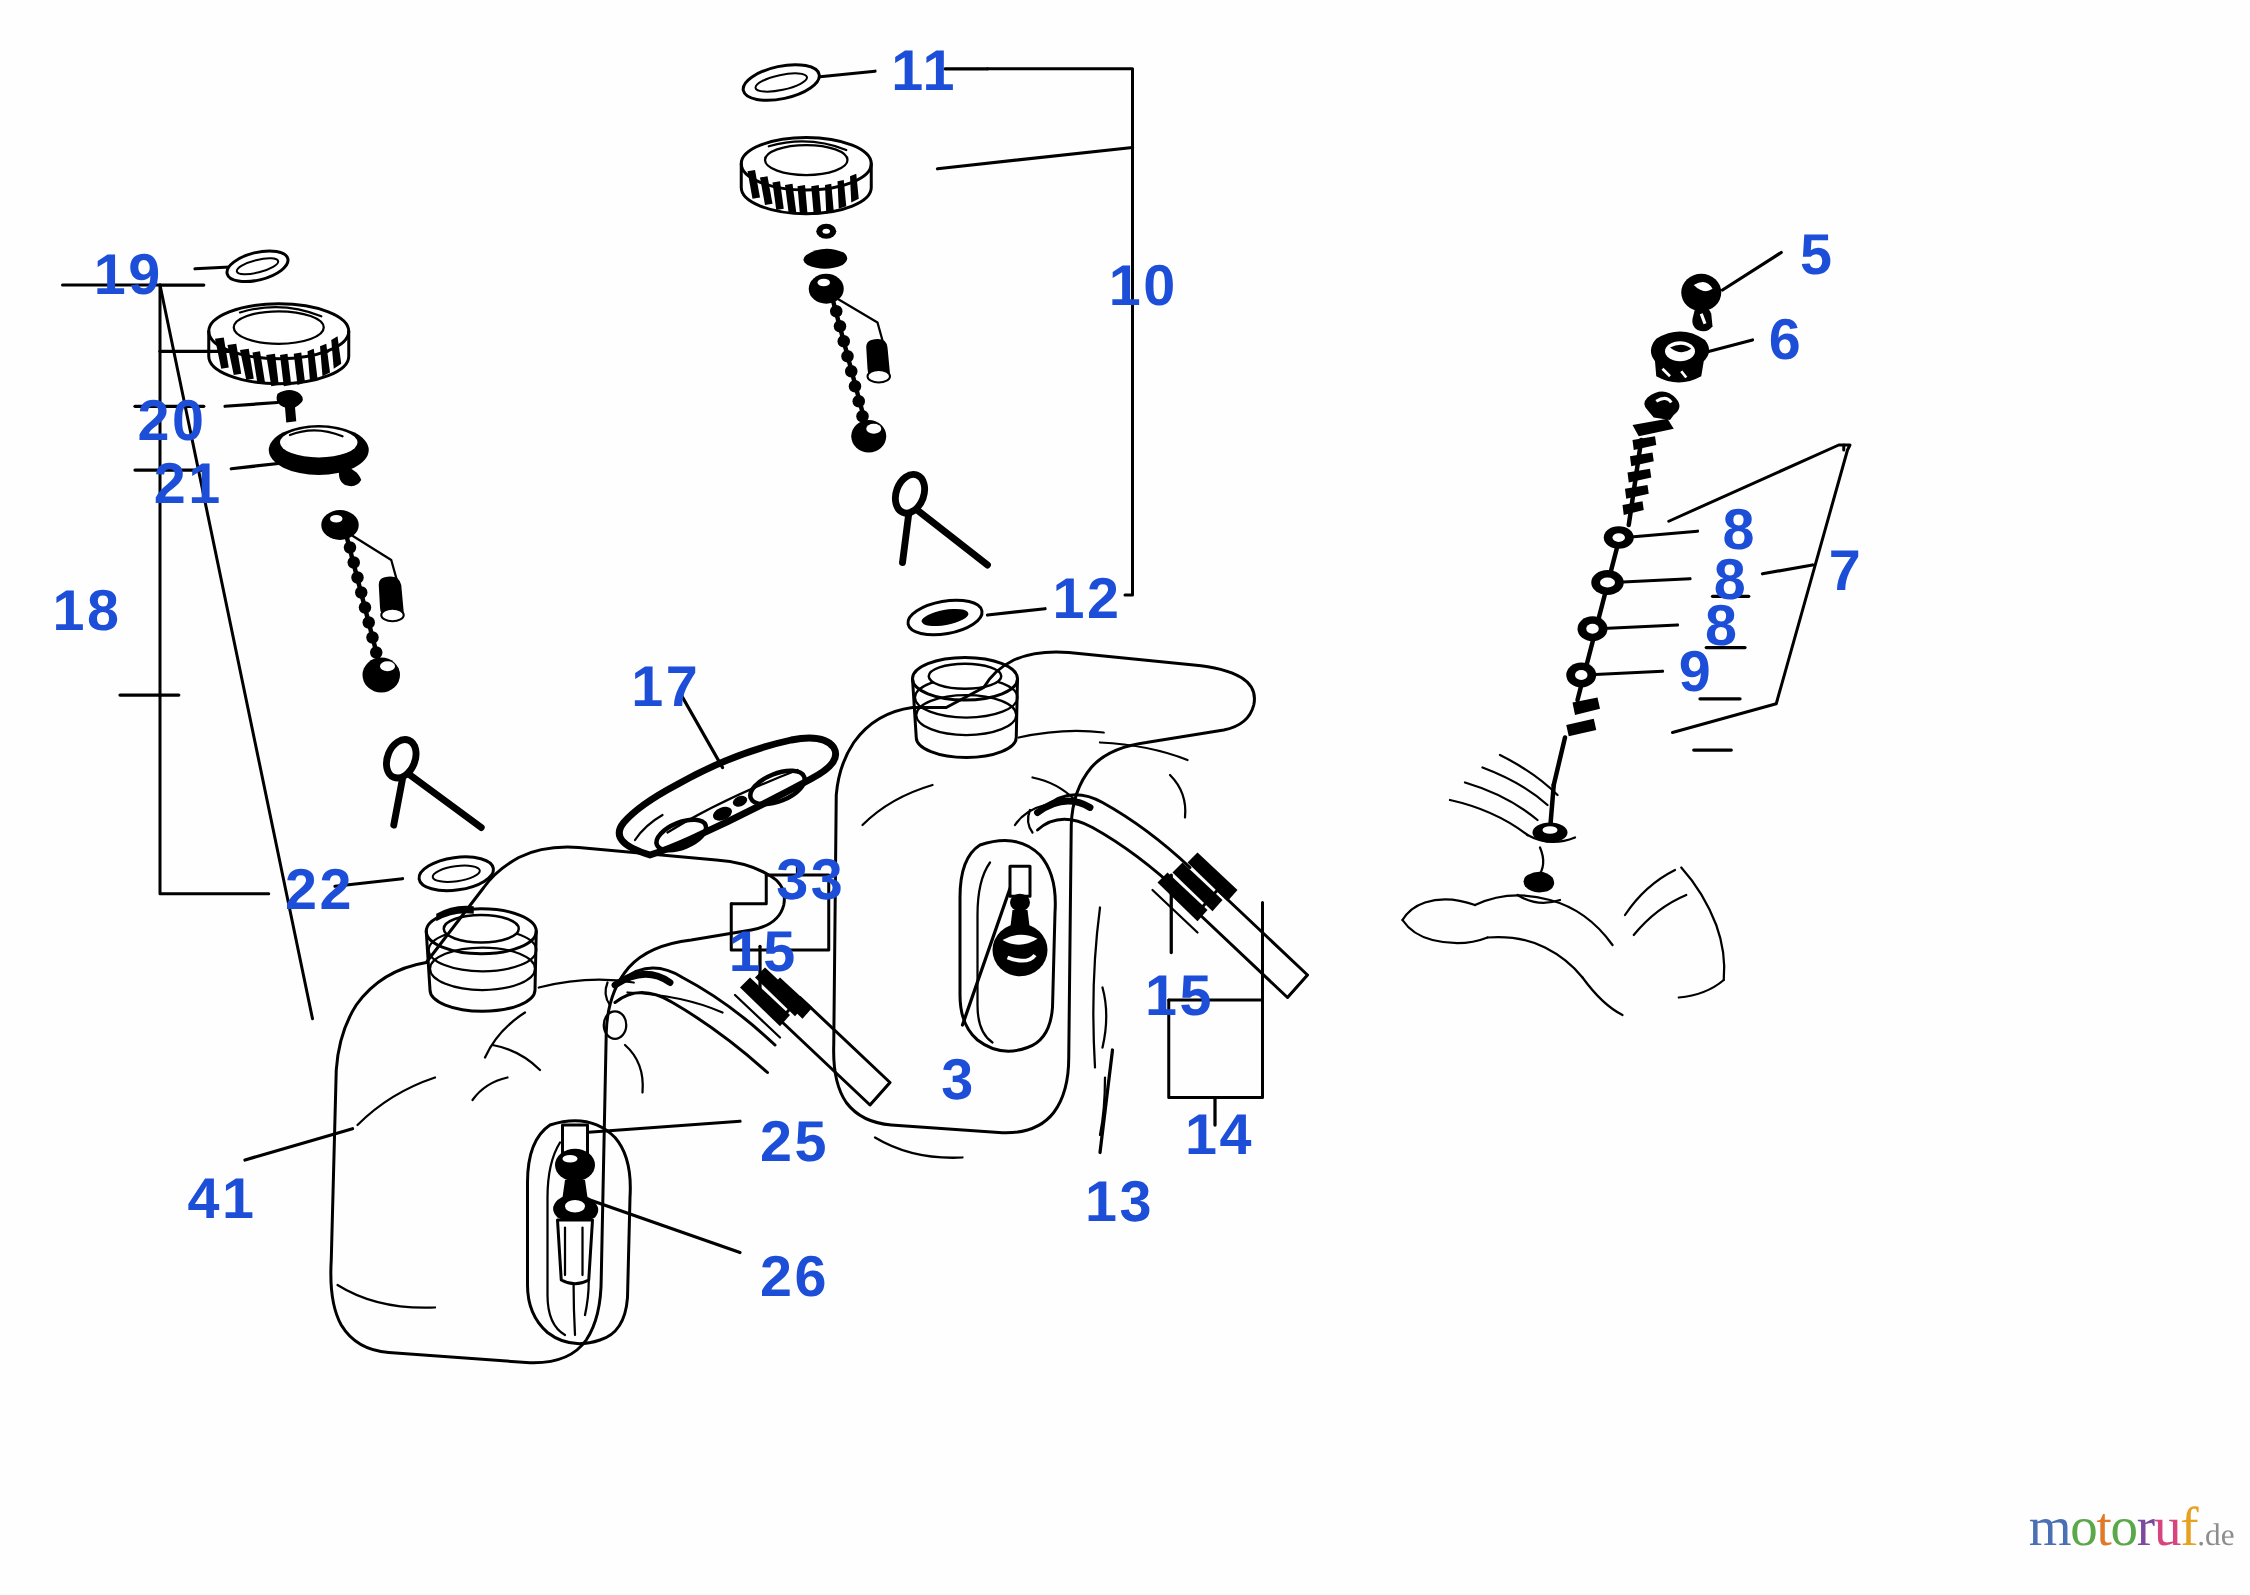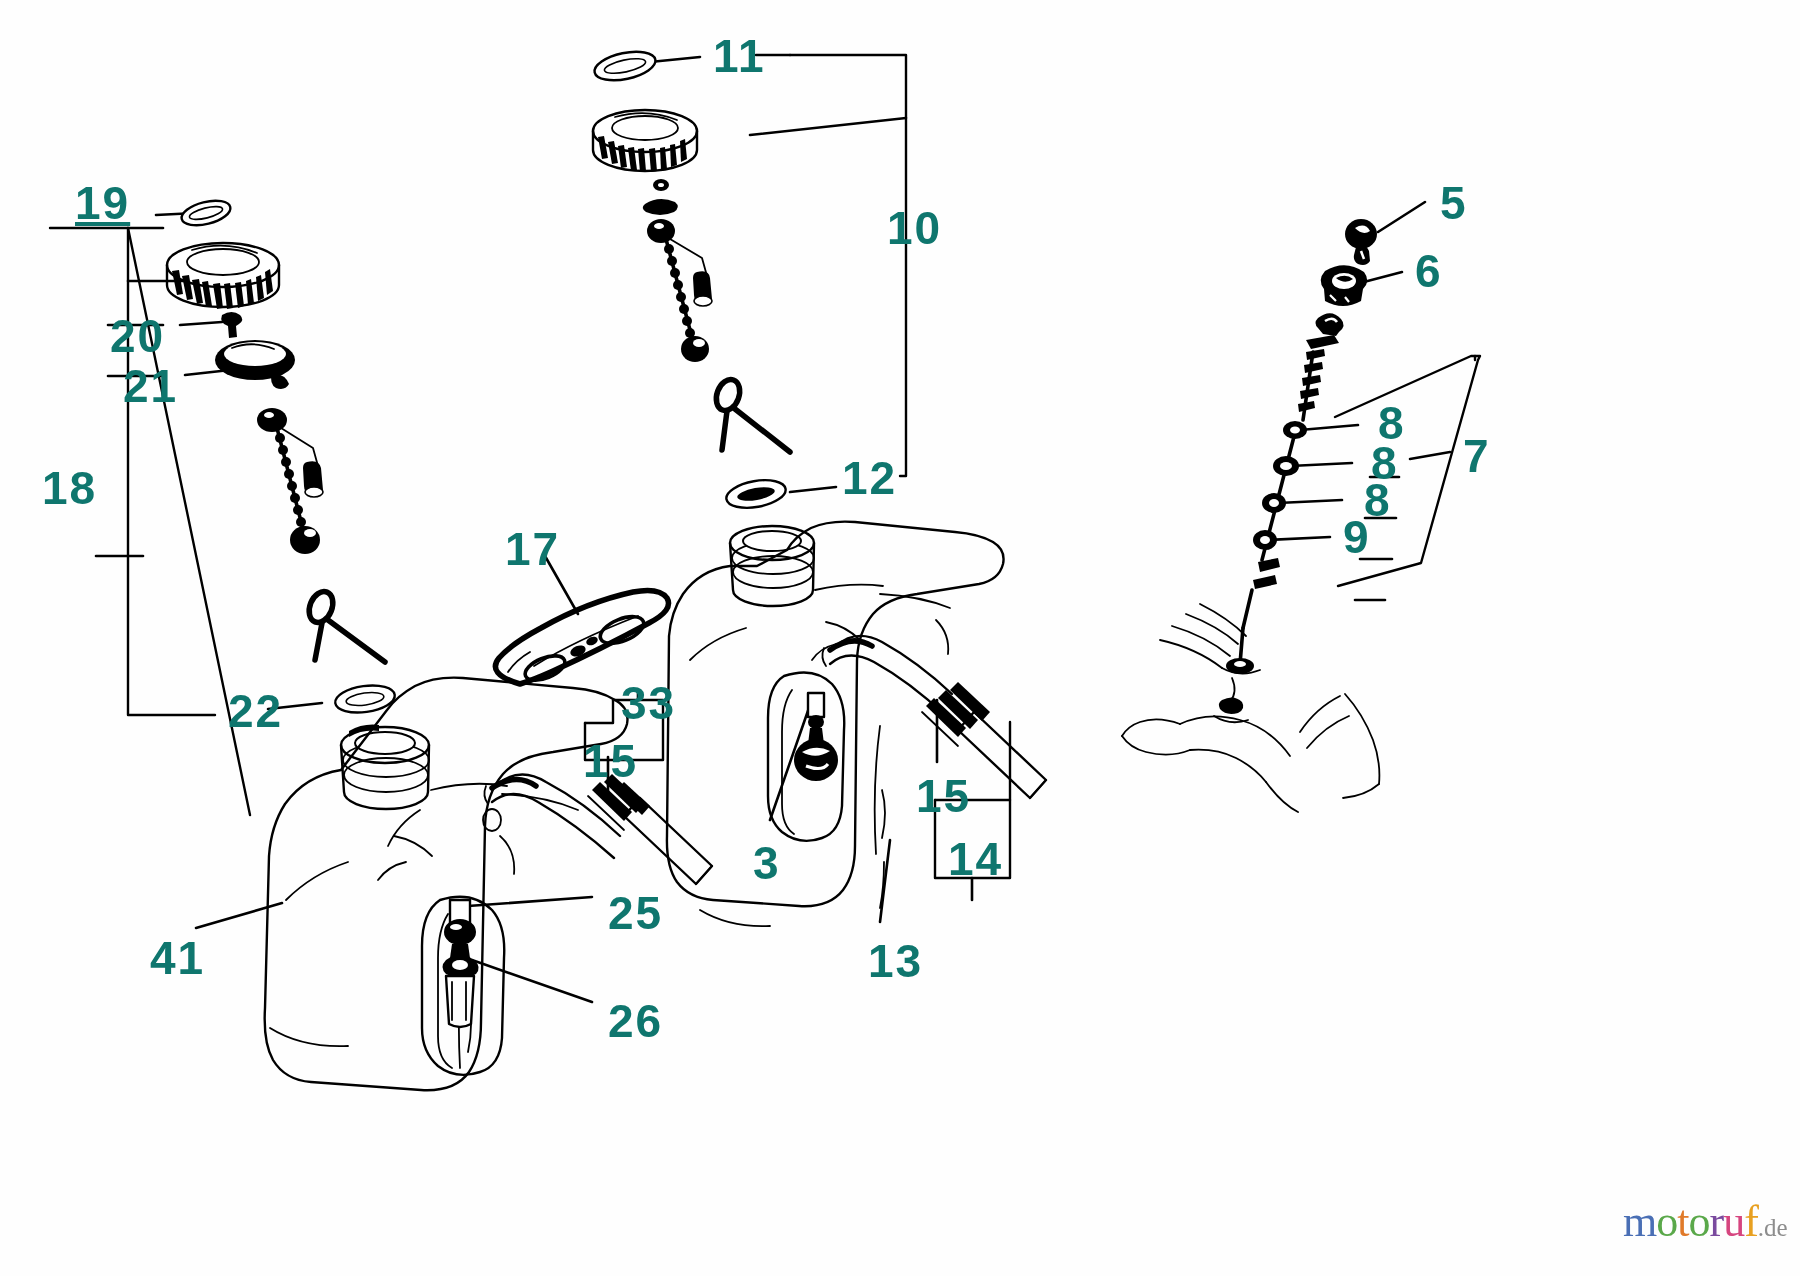--- a/index.html
+++ b/index.html
@@ -16,21 +16,21 @@
     overflow: hidden;
   }
   #art-layer {
     position: absolute;
     inset: 0;
     width: 1800px;
     height: 1276px;
   }
   .callout {
     position: absolute;
-    color: #0f766e;
+    color: #1d4ed8;
     font-family: "Liberation Sans", sans-serif;
     font-weight: bold;
     font-size: 46px;
     line-height: 1;
     letter-spacing: 2px;
     white-space: nowrap;
     user-select: none;
   }
   #watermark {
     position: absolute;
@@ -505,40 +505,40 @@
           <path class="blk" d="M616 790 l8 -8 l26 24 l-8 9z"></path>
           <path class="lnt" d="M588 796 l36 34"></path>
         </g>
         <path class="ln" d="M640 798 L712 866 L696 884 L624 816z"></path>
         <path class="lnt" d="M712 866 L696 884"></path>
       </g>
     </g>
   </svg>
 
   <div class="callout" style="left:713px; top:33px;">11</div>
-  <div class="callout" style="left:75px;  top:180px;text-decoration:underline;">19</div>
+  <div class="callout" style="left:75px;  top:196px;">19</div>
   <div class="callout" style="left:1440px;top:180px;">5</div>
   <div class="callout" style="left:887px; top:205px;">10</div>
   <div class="callout" style="left:1415px;top:248px;">6</div>
   <div class="callout" style="left:110px; top:313px;">20</div>
   <div class="callout" style="left:123px; top:363px;">21</div>
   <div class="callout" style="left:1378px;top:400px;">8</div>
   <div class="callout" style="left:1371px;top:440px;">8</div>
   <div class="callout" style="left:1463px;top:433px;">7</div>
   <div class="callout" style="left:42px;  top:465px;">18</div>
   <div class="callout" style="left:842px; top:455px;text-align:right;">12</div>
   <div class="callout" style="left:1364px;top:477px;">8</div>
   <div class="callout" style="left:1343px;top:514px;">9</div>
   <div class="callout" style="left:505px; top:526px;text-align:right;">17</div>
   <div class="callout" style="left:228px; top:688px;">22</div>
   <div class="callout" style="left:621px; top:680px;">33</div>
   <div class="callout" style="left:583px; top:738px;">15</div>
   <div class="callout" style="left:916px; top:773px;">15</div>
   <div class="callout" style="left:753px; top:840px;">3</div>
-  <div class="callout" style="left:948px; top:836px;">14</div>
+  <div class="callout" style="left:948px; top:884px;">14</div>
   <div class="callout" style="left:150px; top:935px;">41</div>
   <div class="callout" style="left:608px; top:890px;">25</div>
   <div class="callout" style="left:868px; top:938px;">13</div>
   <div class="callout" style="left:608px; top:998px;">26</div>
 
   <div id="watermark">
     <span style="color: rgb(74, 111, 181);">m</span><span style="color: rgb(90, 168, 74);">o</span><span style="color: rgb(224, 122, 42);">t</span><span style="color: rgb(90, 168, 74);">o</span><span style="color: rgb(122, 74, 158);">r</span><span style="color: rgb(214, 69, 127);">u</span><span style="color: rgb(232, 160, 32);">f</span><span class="suffix" style="color: rgb(141, 141, 141);">.de</span>
   </div>
 
 </div>

